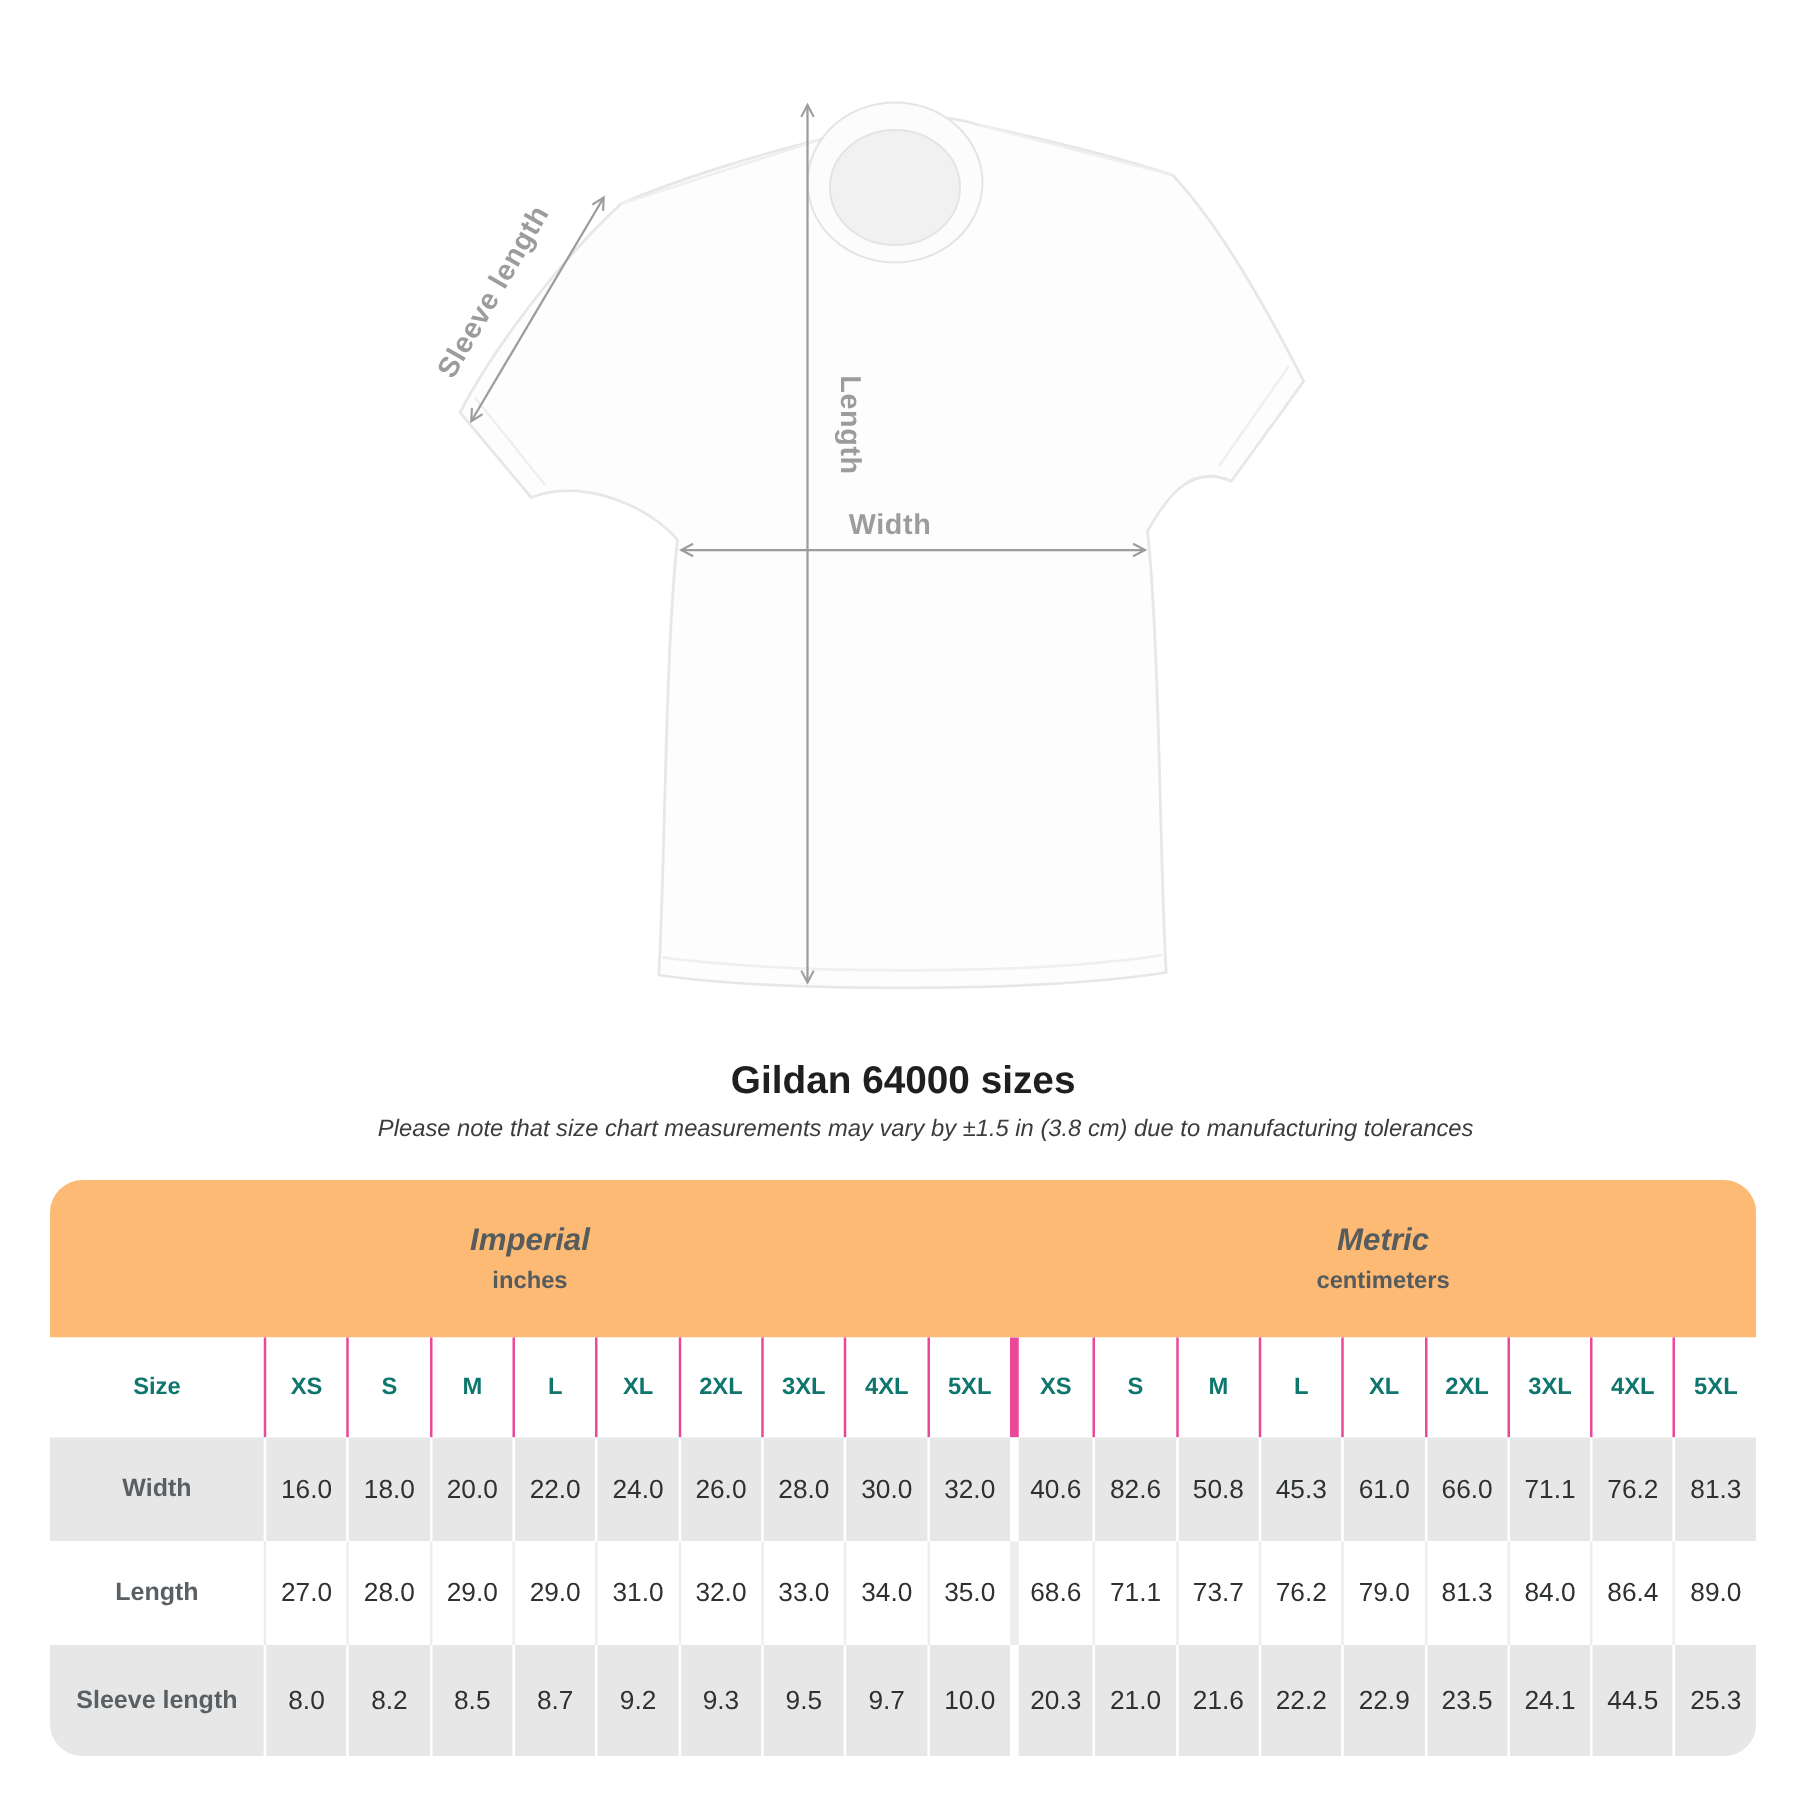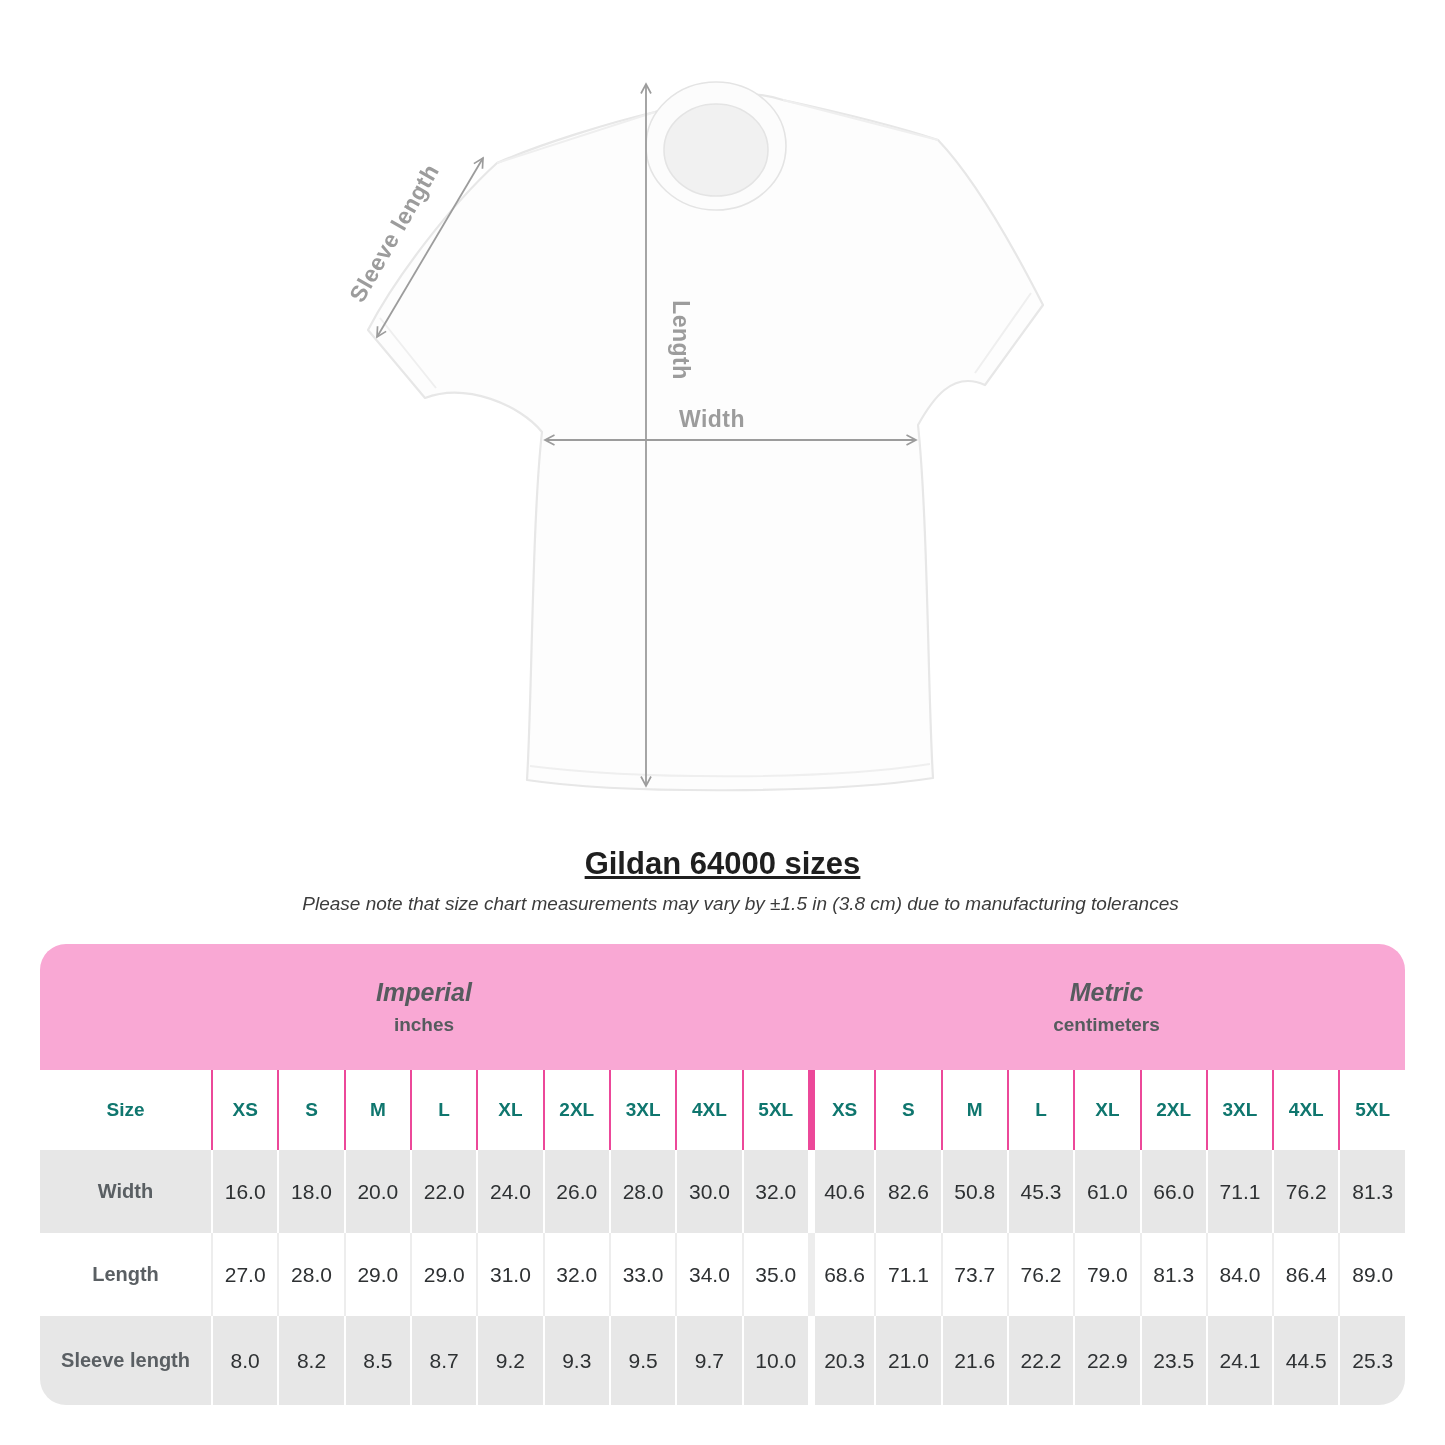--- a/index.html
+++ b/index.html
@@ -5,31 +5,31 @@
   html,body{margin:0;padding:0;}
   body{
     width:1445px;height:1445px;position:relative;background:#ffffff;
     font-family:"Liberation Sans","DejaVu Sans",sans-serif;overflow:hidden;
   }
   
   .diagram{position:absolute;top:0;left:0;}
   .dim-label{fill:#9c9c9c;font-weight:bold;font-size:23px;letter-spacing:.5px;}
   
   .title{position:absolute;top:846px;left:0;width:1445px;text-align:center;
-    font-size:31px;font-weight:bold;color:#1f1f1f;text-decoration:underline;}
+    font-size:31px;font-weight:bold;color:#1f1f1f;}
   .note{position:absolute;top:893px;left:18px;width:1445px;text-align:center;
     font-size:19px;font-style:italic;color:#3c3c3c;}
   
   .table-wrap{position:absolute;top:944px;left:40px;width:1365px;
     border-radius:26px;overflow:hidden;}
   table{width:1365px;border-collapse:separate;border-spacing:0;table-layout:fixed;}
   col.c-label{width:171px;}
   col.c-data{width:66.3px;}
   th,td{box-sizing:border-box;text-align:center;vertical-align:middle;padding:0;}
-  .units-row th{background:#f9a8d4;height:126px;}
+  .units-row th{background:#fdba74;height:126px;}
   .unit-name{font-size:25px;font-weight:bold;font-style:italic;color:#565b5e;line-height:1;margin-bottom:10px;}
   .unit-sub{font-size:19px;color:#565b5e;line-height:1;}
   .sizes-row th{height:80px;background:#ffffff;font-size:19px;font-weight:bold;color:#0f766e;}
   tbody th.lbl{font-size:20px;font-weight:bold;color:#5a5f63;}
   tbody td{font-size:21px;font-weight:normal;color:#2e3133;margin-left:12px;}
   tbody tr{height:83px;}
   tbody tr.last{height:89px;}
   tbody tr{background:#ffffff;}
   tbody tr.shaded{background:#e7e7e7;}
   

